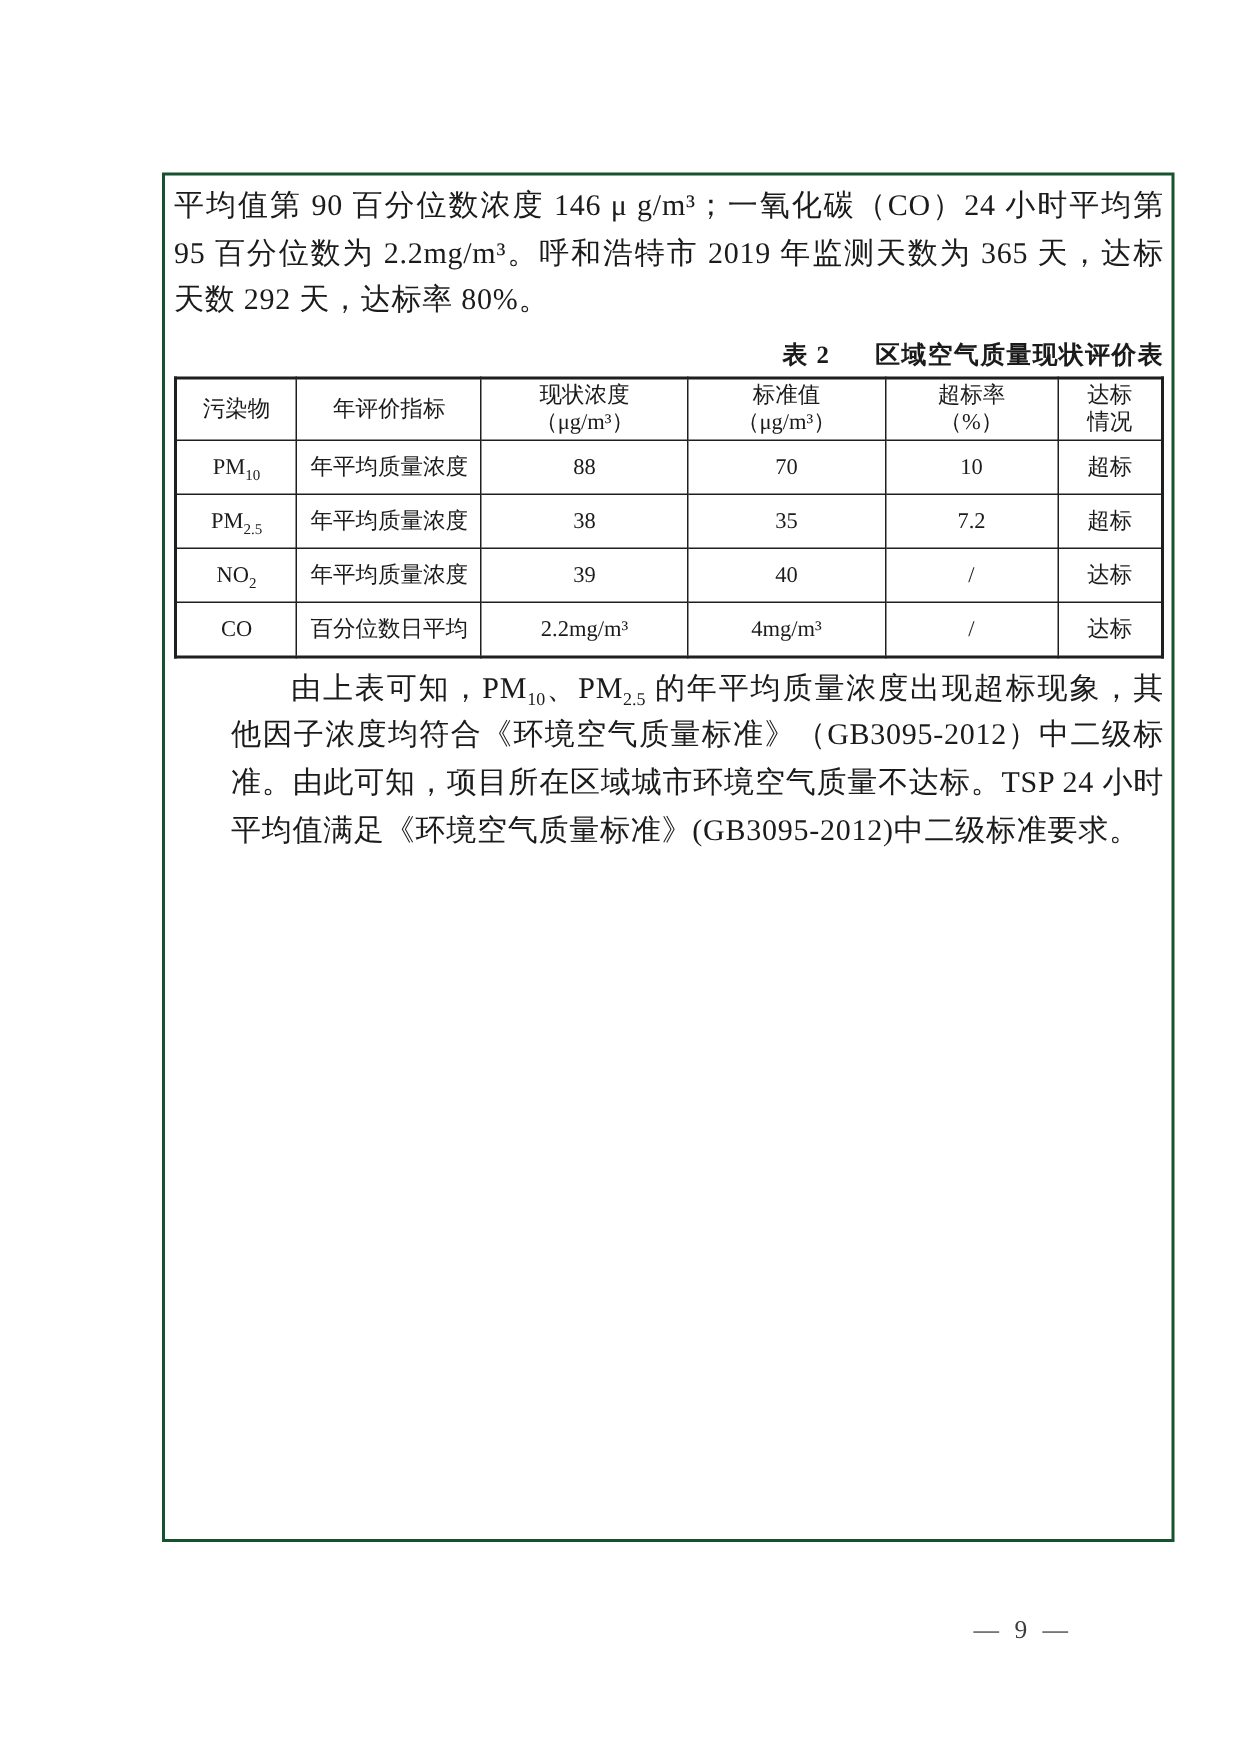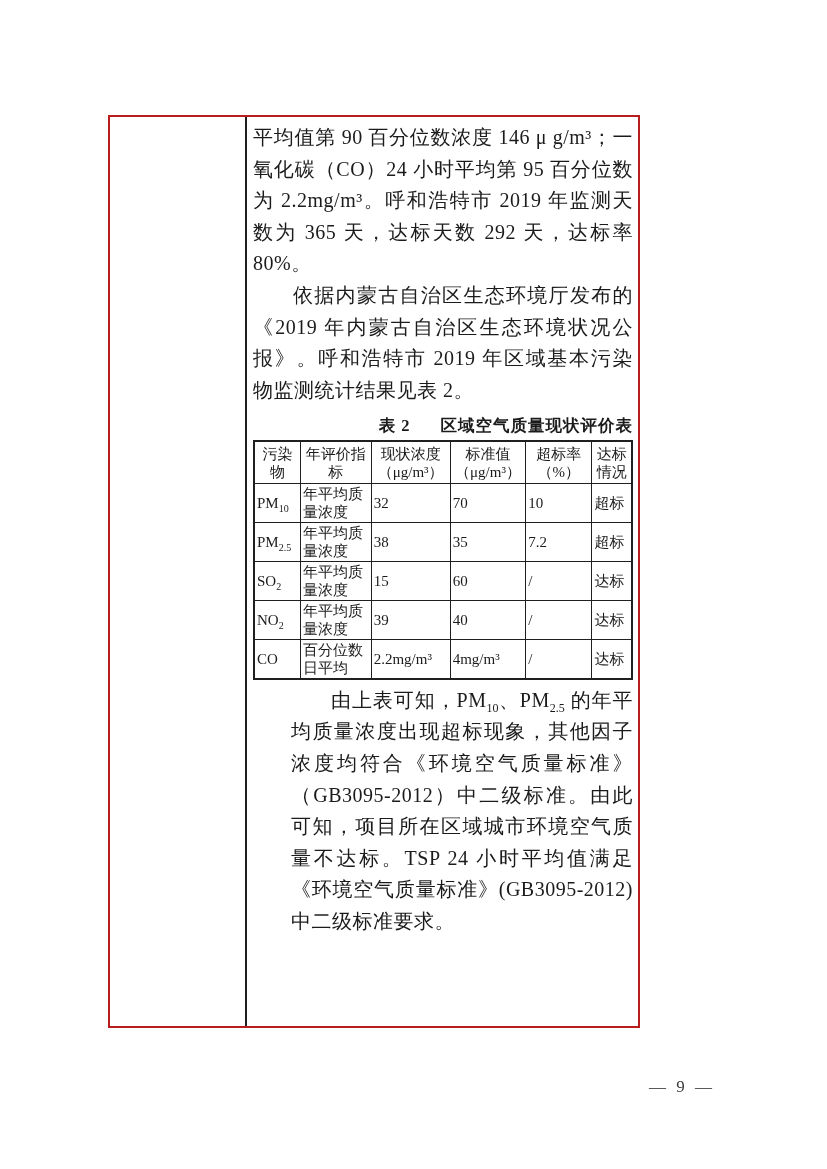--- a/index.html
+++ b/index.html
@@ -6,24 +6,25 @@
   .page {
     position:relative;
     width:827px; height:1169px;
     background:#ffffff;
     color:#1b1b1b;
     font-family:"Liberation Serif","DejaVu Serif",serif;
     overflow:hidden;
   }
   .frame {
     position:absolute; left:108px; top:115px;
-    width:532px; height:913px;
-    border:2px solid #b91c1c;
+    width:675px; height:913px;
+    border:2px solid #14532d;
     box-sizing:border-box;
     display:flex;
+    flex-direction:column;
   }
   .left-cell {
     width:137px; flex-shrink:0;
     border-right:2px solid #1f1f1f;
     box-sizing:border-box;
   }
   .right-cell {
     flex:1 1 auto;
     box-sizing:border-box;
     padding:5px 5px 0 6px;
@@ -48,20 +49,21 @@
     letter-spacing:1px;
   }
   .cap-gap { display:inline-block; width:30px; }
   table.air {
     width:100%;
     border-collapse:collapse;
     table-layout:fixed;
     border:2px solid #1f1f1f;
     font-size:15px;
     line-height:18px;
+    text-align:center;
   }
   table.air th, table.air td {
     border:1px solid #1f1f1f;
     padding:1px 2px;
     font-weight:normal;
     vertical-align:middle;
     box-sizing:border-box;
     overflow:hidden;
   }
   table.air th { height:42px; }
@@ -80,21 +82,20 @@
 </style>
 </head>
 <body>
 
 <div class="page">
   <div class="frame">
     <div class="left-cell"></div>
     <div class="right-cell">
 
       <p class="para">平均值第 90 百分位数浓度 146 μ g/m³；一氧化碳（CO）24 小时平均第 95 百分位数为 2.2mg/m³。呼和浩特市 2019 年监测天数为 365 天，达标天数 292 天，达标率 80%。</p>
-      <p class="para indent">依据内蒙古自治区生态环境厅发布的《2019 年内蒙古自治区生态环境状况公报》。呼和浩特市 2019 年区域基本污染物监测统计结果见表 2。</p>
 
       <div class="tbl-caption">
         <span>表 2</span><span class="cap-gap"></span><span>区域空气质量现状评价表</span>
       </div>
 
       <table class="air">
         <colgroup>
           <col style="width:12.3%">
           <col style="width:18.7%">
           <col style="width:20.9%">
@@ -109,40 +110,32 @@
             <th><span>现状浓度</span><br><span>（μg/m³）</span></th>
             <th><span>标准值</span><br><span>（μg/m³）</span></th>
             <th><span>超标率</span><br><span>（%）</span></th>
             <th><span>达标</span><br><span>情况</span></th>
           </tr>
         </thead>
         <tbody>
           <tr>
             <td><span>PM</span><sub>10</sub></td>
             <td>年平均质量浓度</td>
-            <td>32</td>
+            <td>88</td>
             <td>70</td>
             <td>10</td>
             <td>超标</td>
           </tr>
           <tr>
             <td><span>PM</span><sub>2.5</sub></td>
             <td>年平均质量浓度</td>
             <td>38</td>
             <td>35</td>
             <td>7.2</td>
             <td>超标</td>
-          </tr>
-          <tr>
-            <td><span>SO</span><sub>2</sub></td>
-            <td>年平均质量浓度</td>
-            <td>15</td>
-            <td>60</td>
-            <td>/</td>
-            <td>达标</td>
           </tr>
           <tr>
             <td><span>NO</span><sub>2</sub></td>
             <td>年平均质量浓度</td>
             <td>39</td>
             <td>40</td>
             <td>/</td>
             <td>达标</td>
           </tr>
           <tr>

